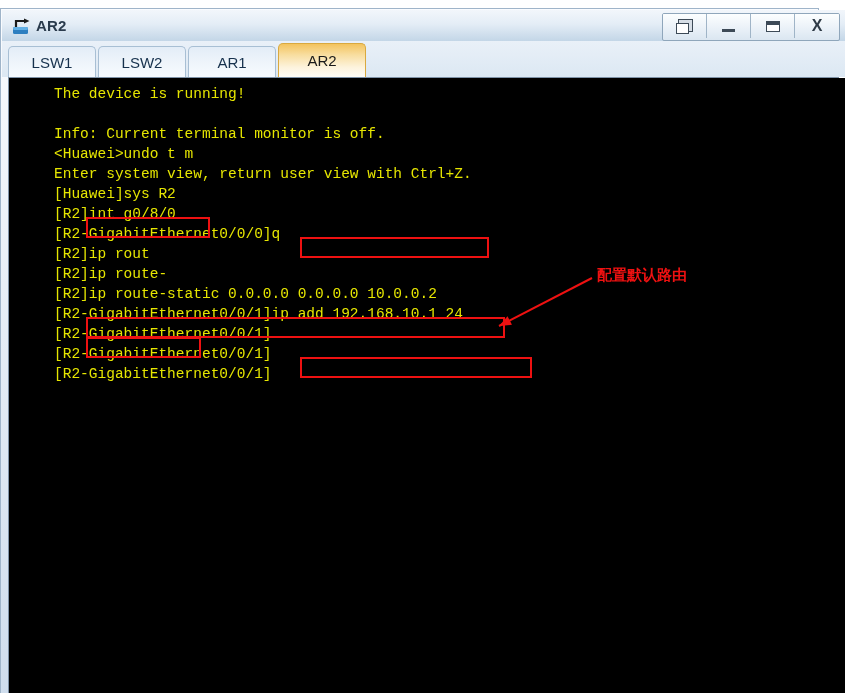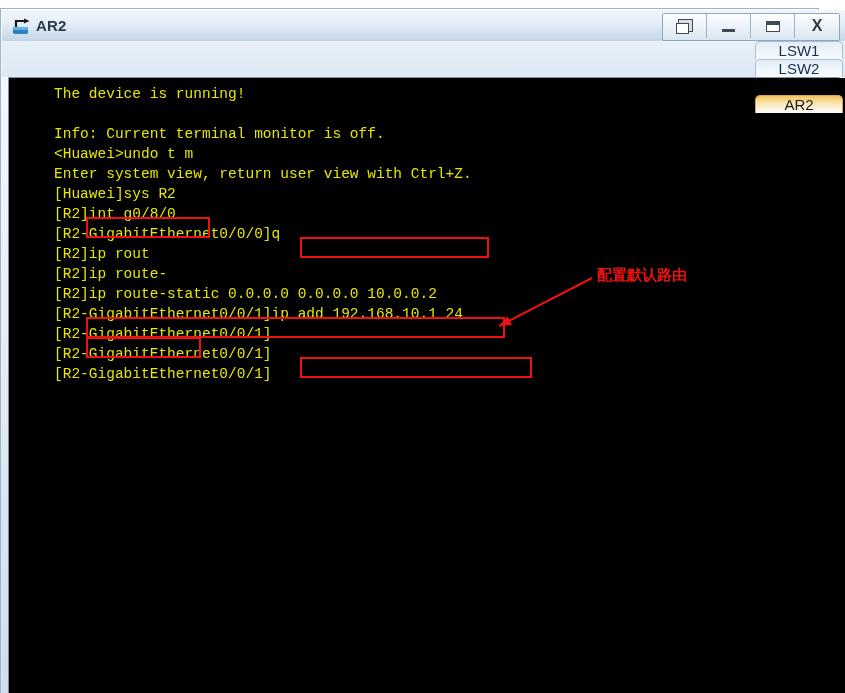--- a/index.html
+++ b/index.html
@@ -113,21 +113,20 @@
   .tabbar {
     position: absolute;
     left: 1px; top: 32px;
     width: 843px;
     height: 36px;
     background: linear-gradient(to bottom, #e9f0f8 0%, #dce8f3 100%);
     display: flex;
     align-items: flex-end;
     padding-left: 6px;
     box-sizing: border-box;
-    flex-direction: column;
   }
   .tab {
     height: 31px;
     min-width: 88px;
     margin-right: 2px;
     display: flex;
     align-items: center;
     justify-content: center;
     font-size: 15px;
     color: #16314d;

